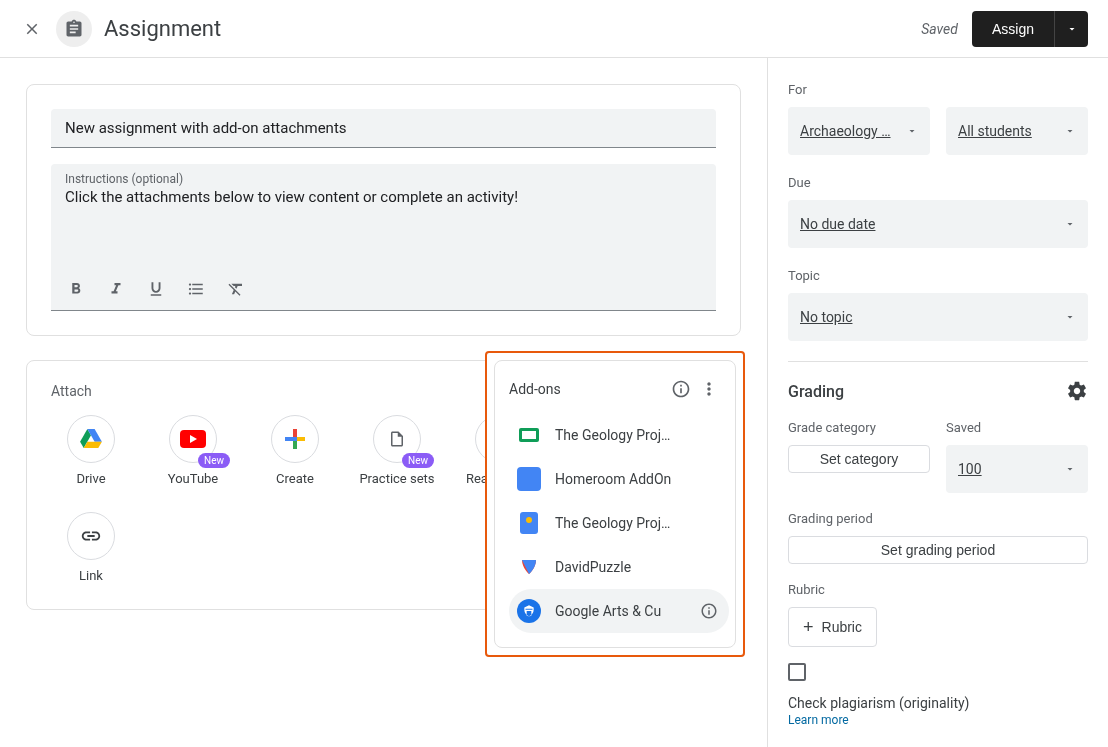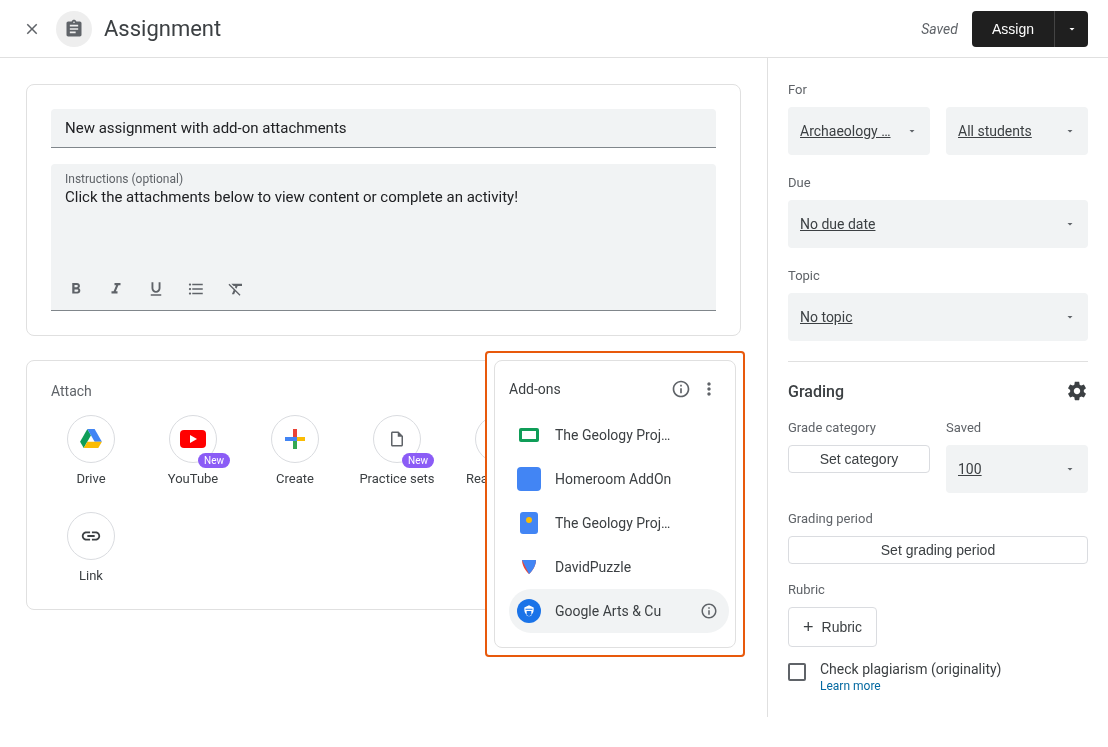--- a/index.html
+++ b/index.html
@@ -68,21 +68,21 @@
 .side h3 { font-size: 16px; font-weight: 500; color: #3c4043; display: flex; align-items: center; margin-bottom: 18px; }
 .side h3 .spacer { flex: 1; }
 .side h3 .gear { cursor: pointer; color: #3c4043; }
 
 .cols2 { display: flex; gap: 16px; margin-bottom: 18px; }
 .cols2 > div { flex: 1; }
 .outlined-btn { border: 1px solid #dadce0; background: #fff; border-radius: 4px; height: 28px; display: flex; align-items: center; justify-content: center; font-size: 14px; color: #3c4043; cursor: pointer; width: 100%; }
 .outlined-btn.small { height: 40px; padding: 0 14px; width: auto; }
 .outlined-btn .plus { margin-right: 8px; font-size: 18px; }
 
-.check-row { display: flex; align-items: flex-start; gap: 14px; margin-top: 14px; }
+.check-row { display: flex; align-items: flex-start; gap: 14px; margin-top: 14px; flex-direction: column; }
 .checkbox { width: 18px; height: 18px; border: 2px solid #5f6368; border-radius: 2px; margin-top: 2px; cursor: pointer; flex-shrink: 0; }
 .check-label { font-size: 14px; color: #3c4043; }
 .check-sub { font-size: 12px; color: #0369a1; margin-top: 2px; }
 
 svg { display: block; }
 </style>
 </head>
 <body>
 
 <div class="header">

